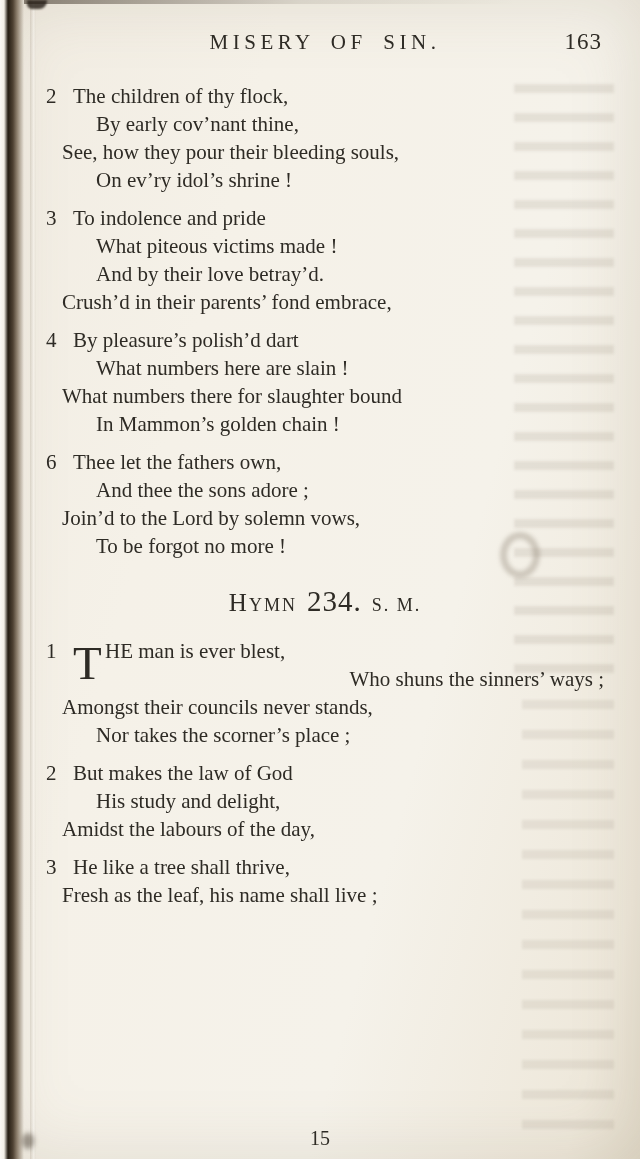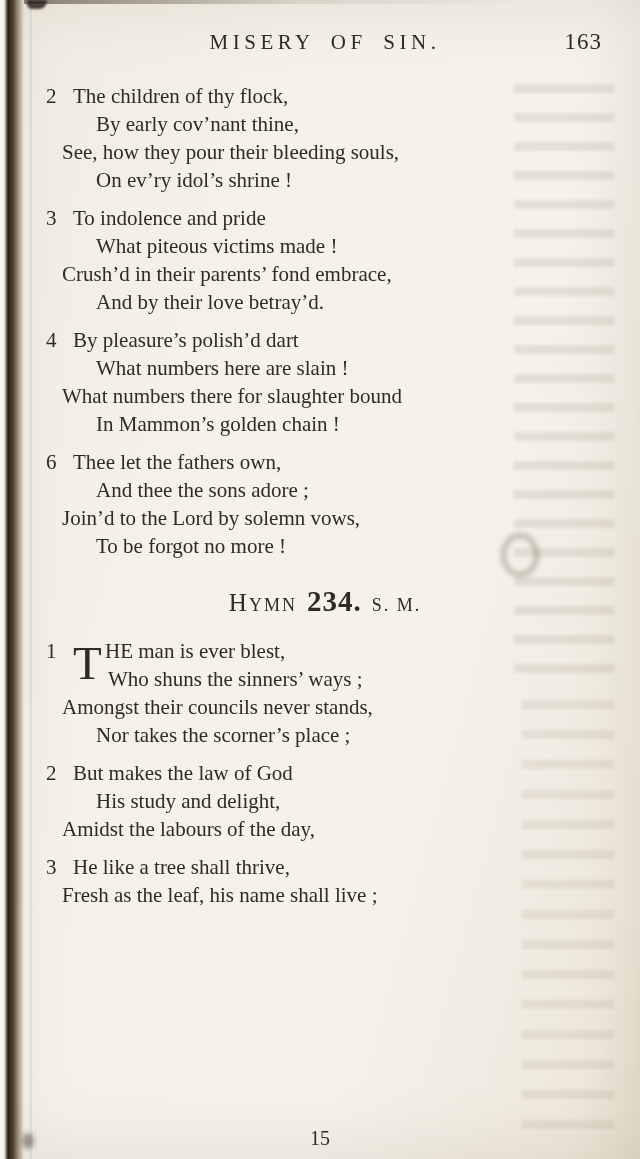--- a/index.html
+++ b/index.html
@@ -32,26 +32,26 @@
   .running-title { position:absolute; left:0; right:0; text-align:center;
     font-size:21px; letter-spacing:4.5px; word-spacing:7px; }
   .page-number { position:absolute; right:2px; top:-1px; font-size:23px; letter-spacing:1px; }
   .verse { position:relative; margin-bottom:10px; }
   .vline { font-size:21px; line-height:28px; }
   .vnum { display:inline-block; width:27px; }
   .l2, .l4 { padding-left:50px; }
   .l3 { padding-left:16px; }
   .hymn-heading { text-align:center; margin:22px 0 12px 0; line-height:38px; }
   .hymn-label { font-variant:small-caps; font-size:25px; letter-spacing:2px; margin-right:10px; }
-  .hymn-number { font-size:29px; font-weight:bold; letter-spacing:1px; margin-right:10px; }
+  .hymn-number { font-size:29px; font-weight:normal; letter-spacing:1px; margin-right:10px; }
   .hymn-meter { font-size:18px; letter-spacing:2px; }
   .dropverse .vnum-abs { position:absolute; left:0; top:0; width:auto; font-size:21px; line-height:28px; }
   .dropcap { position:absolute; left:27px; top:1px; font-size:47px; line-height:50px; }
   .dl1 { padding-left:59px; }
-  .dl2 { padding-left:62px; }
+  .dl2 { padding-left:62px;text-align:right; }
   .footer { position:absolute; bottom:9px; left:0; right:0; text-align:center; z-index:4; }
   .signature { font-size:20px; }
 </style>
 </head>
 <body>
 
 <div class="page">
   <div class="scan-edge-left"></div>
   <div class="crease"></div>
   <div class="top-edge"></div>
@@ -73,22 +73,22 @@
       <div class="verse">
         <div class="vline l1"><span class="vnum">2</span><span>The children of thy flock,</span></div>
         <div class="vline l2">By early cov’nant thine,</div>
         <div class="vline l3">See, how they pour their bleeding souls,</div>
         <div class="vline l4">On ev’ry idol’s shrine !</div>
       </div>
 
       <div class="verse">
         <div class="vline l1"><span class="vnum">3</span><span>To indolence and pride</span></div>
         <div class="vline l2">What piteous victims made !</div>
+        <div class="vline l4">And by their love betray’d.</div>
         <div class="vline l3">Crush’d in their parents’ fond embrace,</div>
-        <div class="vline l4">And by their love betray’d.</div>
       </div>
 
       <div class="verse">
         <div class="vline l1"><span class="vnum">4</span><span>By pleasure’s polish’d dart</span></div>
         <div class="vline l2">What numbers here are slain !</div>
         <div class="vline l3">What numbers there for slaughter bound</div>
         <div class="vline l4">In Mammon’s golden chain !</div>
       </div>
 
 

